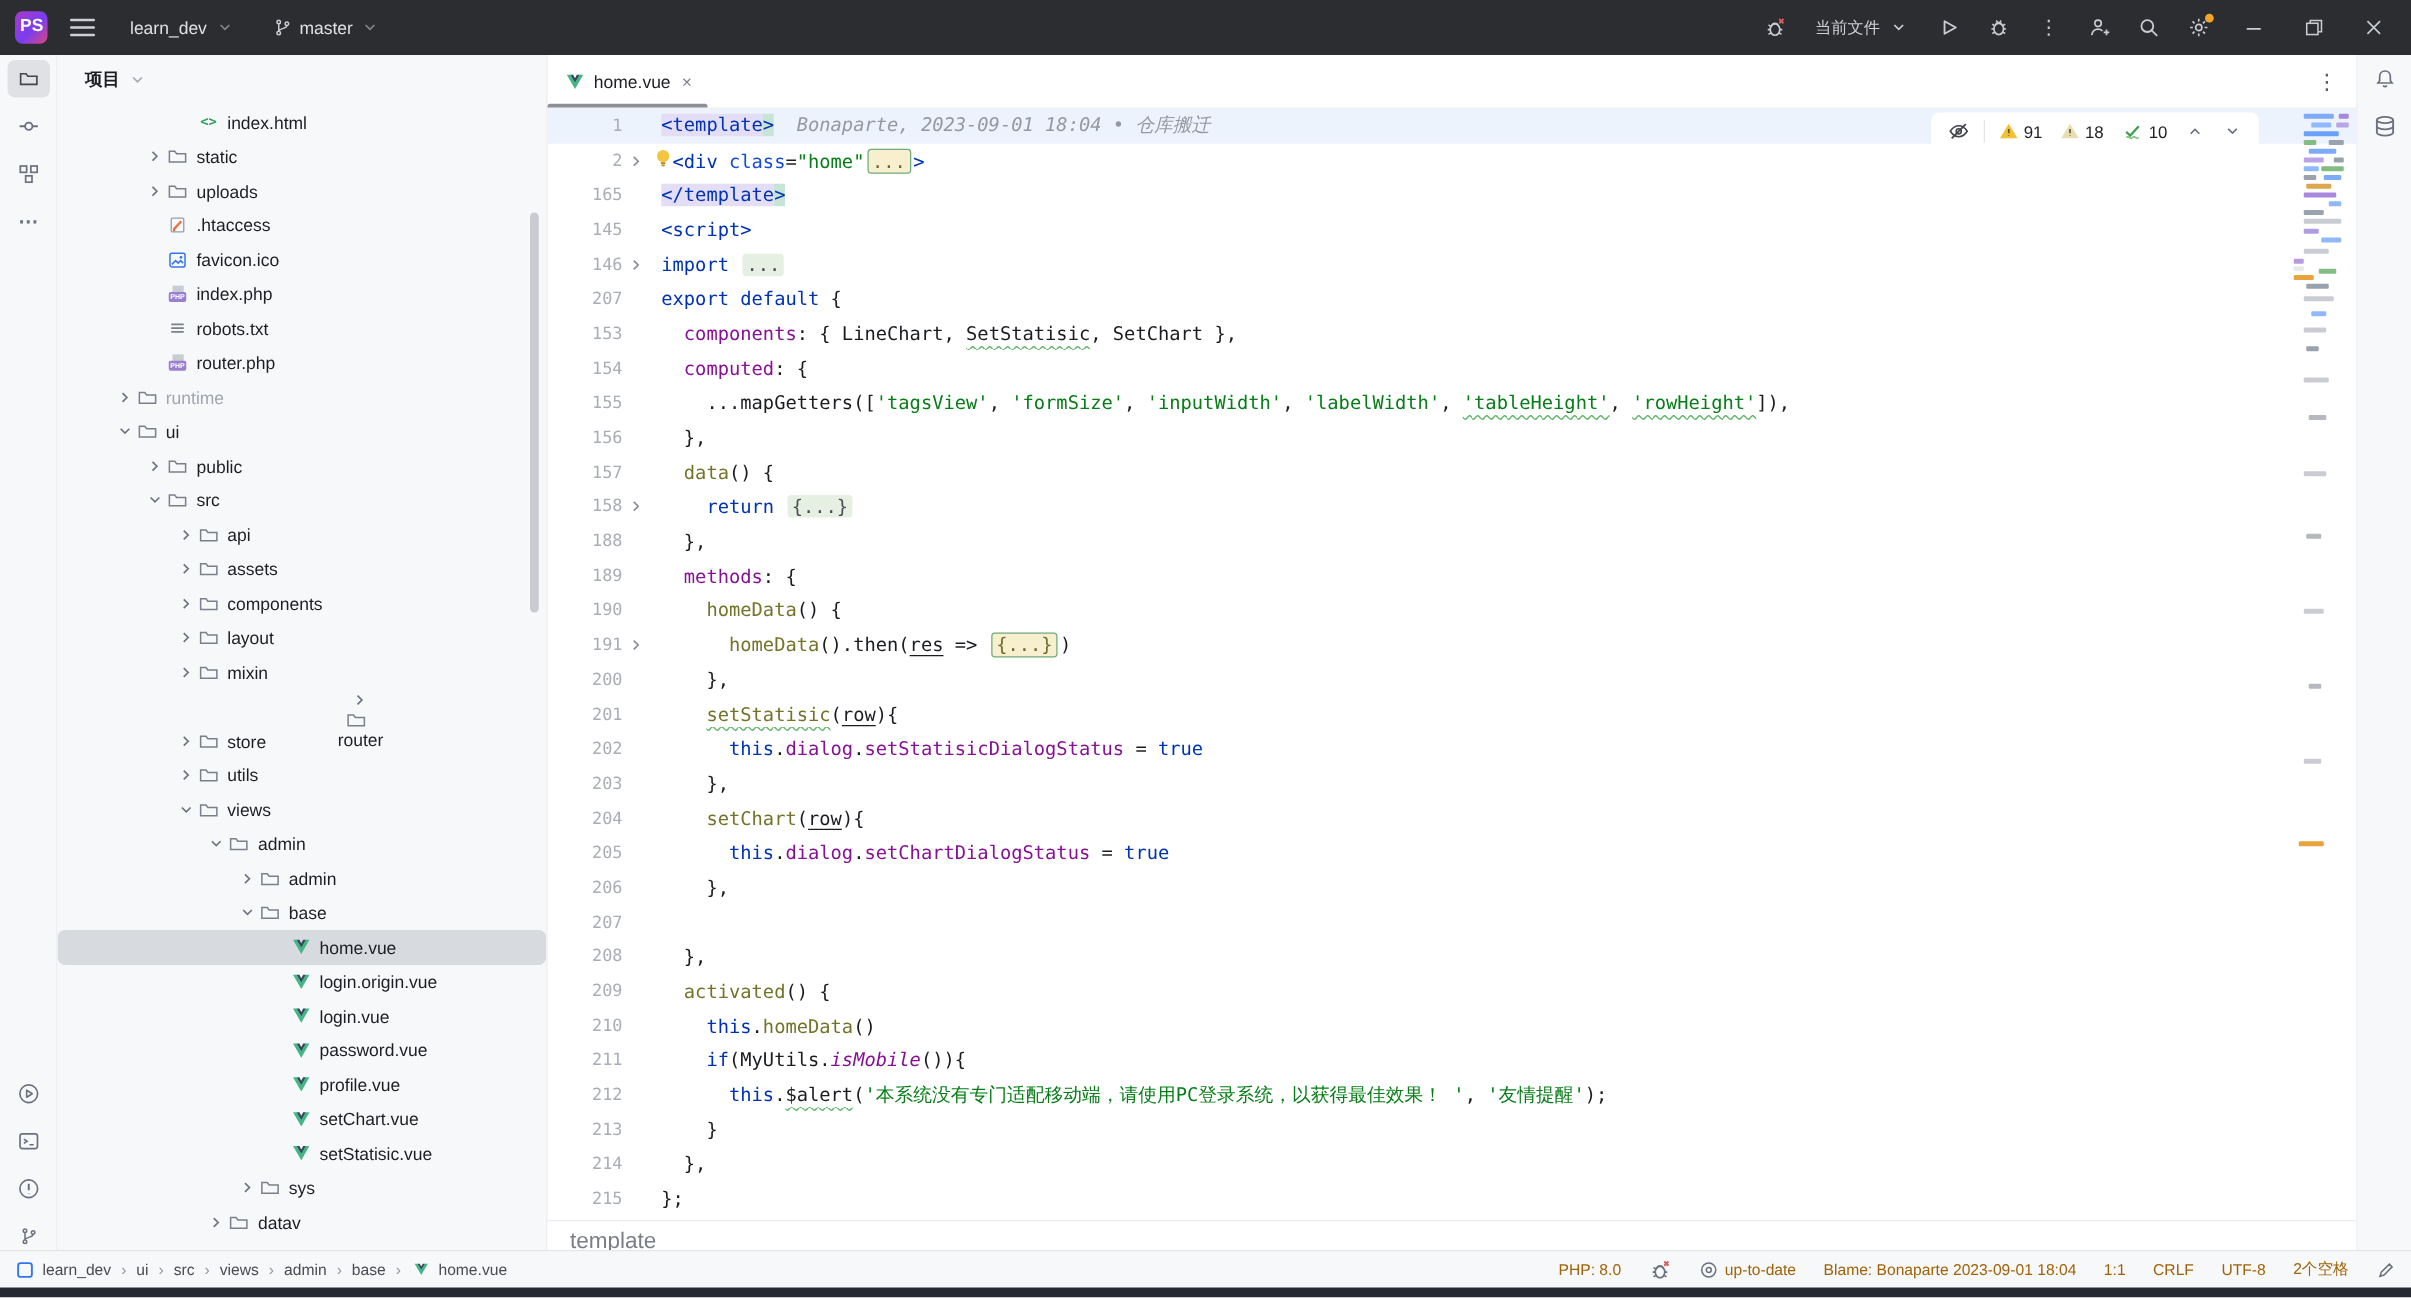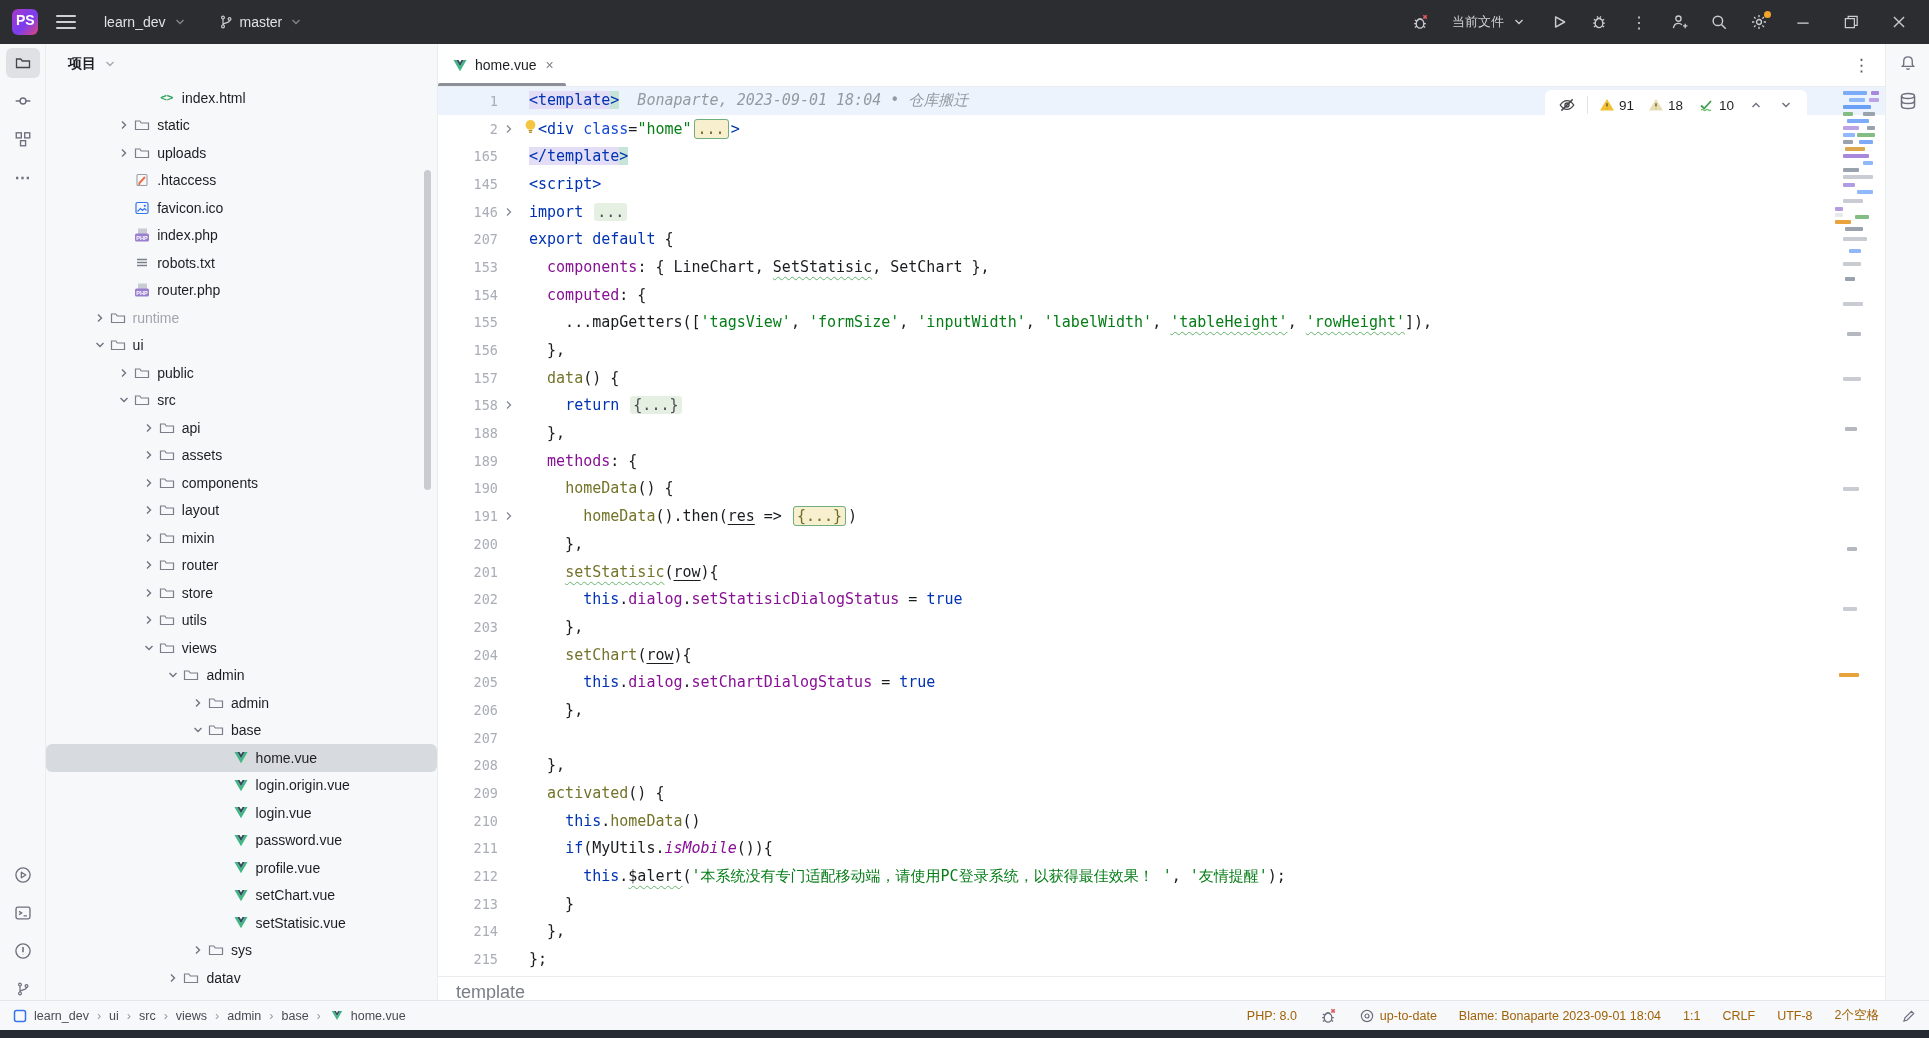--- a/index.html
+++ b/index.html
@@ -470,21 +470,21 @@
               <path d="M6 4.5l3.5 3.5L6 11.5" stroke="#6e7480" stroke-width="1.4"></path>
             </svg>
           </span>
           <span class="ticon">
             <svg width="18" height="16" viewBox="0 0 16 16" fill="none">
               <path d="M1.5 4h4.3l1.5 2h7.2v6.5H1.5z" stroke="#7a7f8a" stroke-width="1.2"></path>
             </svg>
           </span>
           <span class="tlabel">mixin</span>
         </div>
-        <div class="trow" style="padding-left: 93.8px;">
+        <div class="trow" style="padding-left: 93.8px; flex-direction: column;">
           <span class="tchev">
             <svg width="16" height="16" viewBox="0 0 16 16" fill="none">
               <path d="M6 4.5l3.5 3.5L6 11.5" stroke="#6e7480" stroke-width="1.4"></path>
             </svg>
           </span>
           <span class="ticon">
             <svg width="18" height="16" viewBox="0 0 16 16" fill="none">
               <path d="M1.5 4h4.3l1.5 2h7.2v6.5H1.5z" stroke="#7a7f8a" stroke-width="1.2"></path>
             </svg>
           </span>

